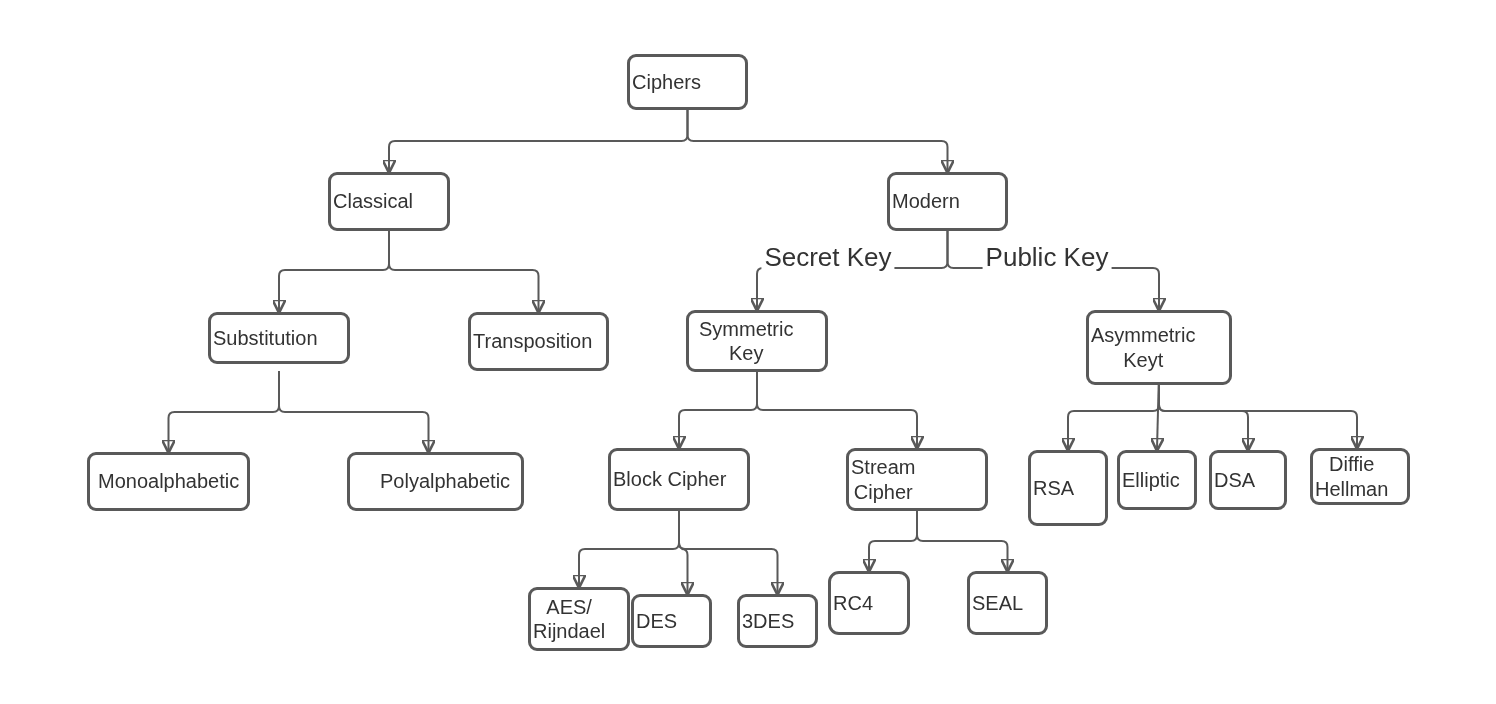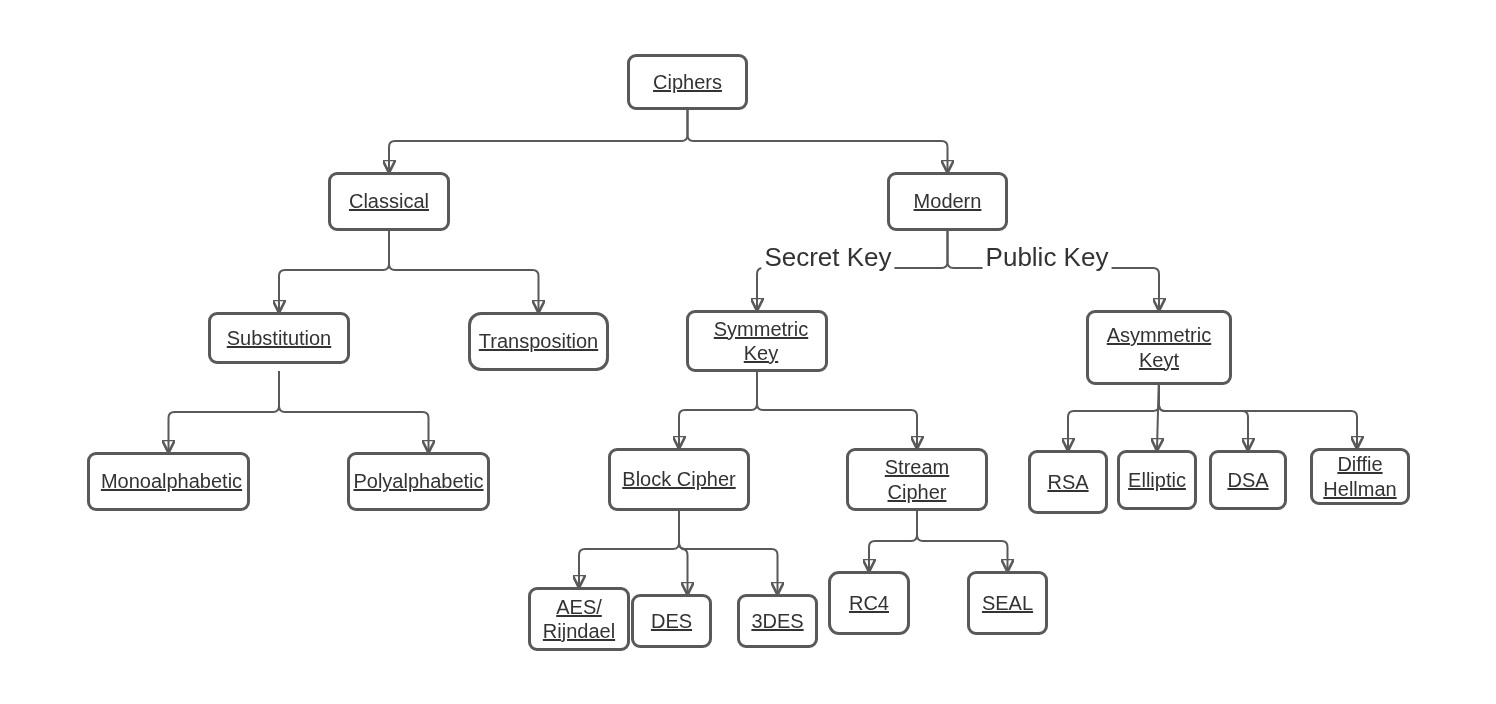--- a/index.html
+++ b/index.html
@@ -25,26 +25,25 @@
     stroke-width: 2;
   }
   .node {
     position: absolute;
     box-sizing: border-box;
     background: var(--boxfill, #ffffff);
     border: 3px solid var(--boxborder, #595959);
     border-radius: 9px;
     display: flex;
     align-items: center;
-    justify-content: center;
+    justify-content: flex-start;
     text-align: center;
     color: var(--text, #333333);
     font-size: 20px;
     line-height: 1.22;
-    text-decoration: underline;
   }
   .node-label {
     white-space: pre-line;
     padding: 0 2px;
   }
   .edge-label {
     position: absolute;
     transform: translate(-50%, -50%);
     font-size: 26px;
     color: var(--text, #333333);
@@ -89,45 +88,45 @@
       </div>
       <div class="node" style="left: 328px; top: 172px; width: 122px; height: 59px;">
         <span class="node-label">Classical</span>
       </div>
       <div class="node" style="left: 887px; top: 172px; width: 121px; height: 59px;">
         <span class="node-label">Modern</span>
       </div>
       <div class="node" style="left: 208px; top: 312px; width: 142px; height: 52px;">
         <span class="node-label">Substitution</span>
       </div>
-      <div class="node" style="left: 468px; top: 312px; width: 141px; height: 59px; border-radius: 13px;">
+      <div class="node" style="left: 468px; top: 312px; width: 141px; height: 59px;">
         <span class="node-label">Transposition</span>
       </div>
       <div class="node" style="left: 686px; top: 310px; width: 142px; height: 62px; padding-left: 8px;">
         <span class="node-label">Symmetric
 Key</span>
       </div>
       <div class="node" style="left: 1086px; top: 310px; width: 146px; height: 75px;">
         <span class="node-label">Asymmetric
 Keyt</span>
       </div>
       <div class="node" style="left: 87px; top: 452px; width: 163px; height: 59px; padding-left: 6px;">
         <span class="node-label">Monoalphabetic</span>
       </div>
-      <div class="node" style="left: 347px; top: 452px; width: 143px; height: 59px;">
+      <div class="node" style="left: 347px; top: 452px; width: 177px; height: 59px; padding-left: 28px;">
         <span class="node-label">Polyalphabetic</span>
       </div>
       <div class="node" style="left: 608px; top: 448px; width: 142px; height: 63px;">
         <span class="node-label">Block Cipher</span>
       </div>
       <div class="node" style="left: 846px; top: 448px; width: 142px; height: 63px;">
         <span class="node-label">Stream
 Cipher</span>
       </div>
-      <div class="node" style="left: 1028px; top: 450px; width: 80px; height: 64px;">
+      <div class="node" style="left: 1028px; top: 450px; width: 80px; height: 76px;">
         <span class="node-label">RSA</span>
       </div>
       <div class="node" style="left: 1117px; top: 450px; width: 80px; height: 60px;">
         <span class="node-label">Elliptic</span>
       </div>
       <div class="node" style="left: 1209px; top: 450px; width: 78px; height: 60px;">
         <span class="node-label">DSA</span>
       </div>
       <div class="node" style="left: 1310px; top: 448px; width: 100px; height: 57px;">
         <span class="node-label">Diffie

